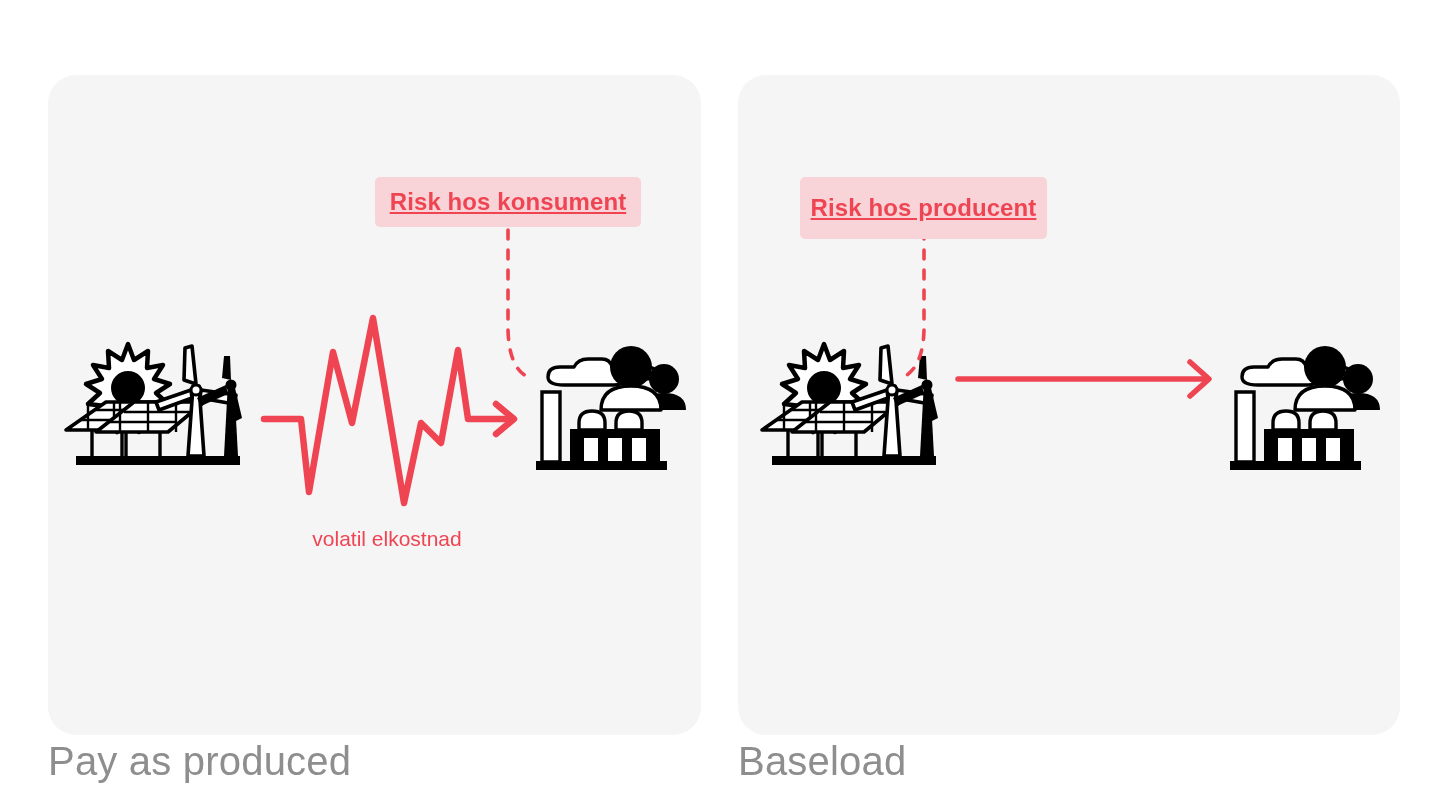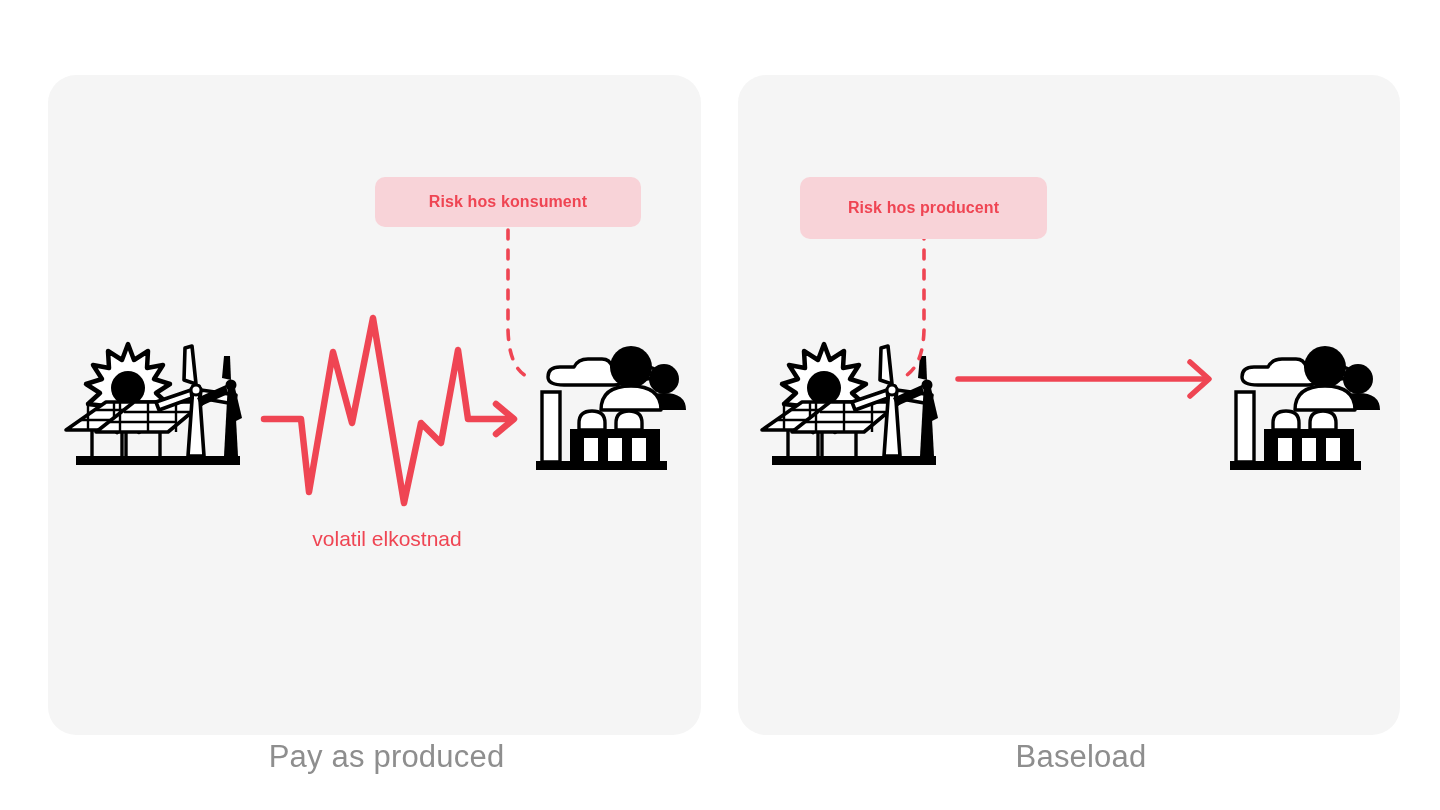--- a/index.html
+++ b/index.html
@@ -16,40 +16,41 @@
     position:absolute;
     background:#f5f5f5;
     border-radius:28px;
   }
   #card-left{left:48px;top:75px;width:653px;height:660px;}
   #card-right{left:738px;top:75px;width:662px;height:660px;}
 
   .card-caption{
     position:absolute;
     width:100%;
-    text-align:center;
+    text-align:left;
     color:#8e8e8e;
-    font-size:31px;
+    font-size:40px;
     letter-spacing:0.2px;
     top:664px;
-    left:12px;
+    left:0;
   }
 
   .badge{
     position:absolute;
     background:#f8d3d8;
-    border-radius:10px;
+    border-radius:5px;
     color:#ef4553;
-    font-size:16px;
+    font-size:24px;
     font-weight:700;
     letter-spacing:0.1px;
     display:flex;
     align-items:center;
     justify-content:center;
     white-space:nowrap;
+    text-decoration:underline;
   }
   #badge-konsument{left:375px;top:177px;width:266px;height:50px;}
   #badge-producent{left:800px;top:177px;width:247px;height:62px;}
 
   .cost-label{
     position:absolute;
     color:#ef4553;
     font-size:21px;
     white-space:nowrap;
     text-align:center;

